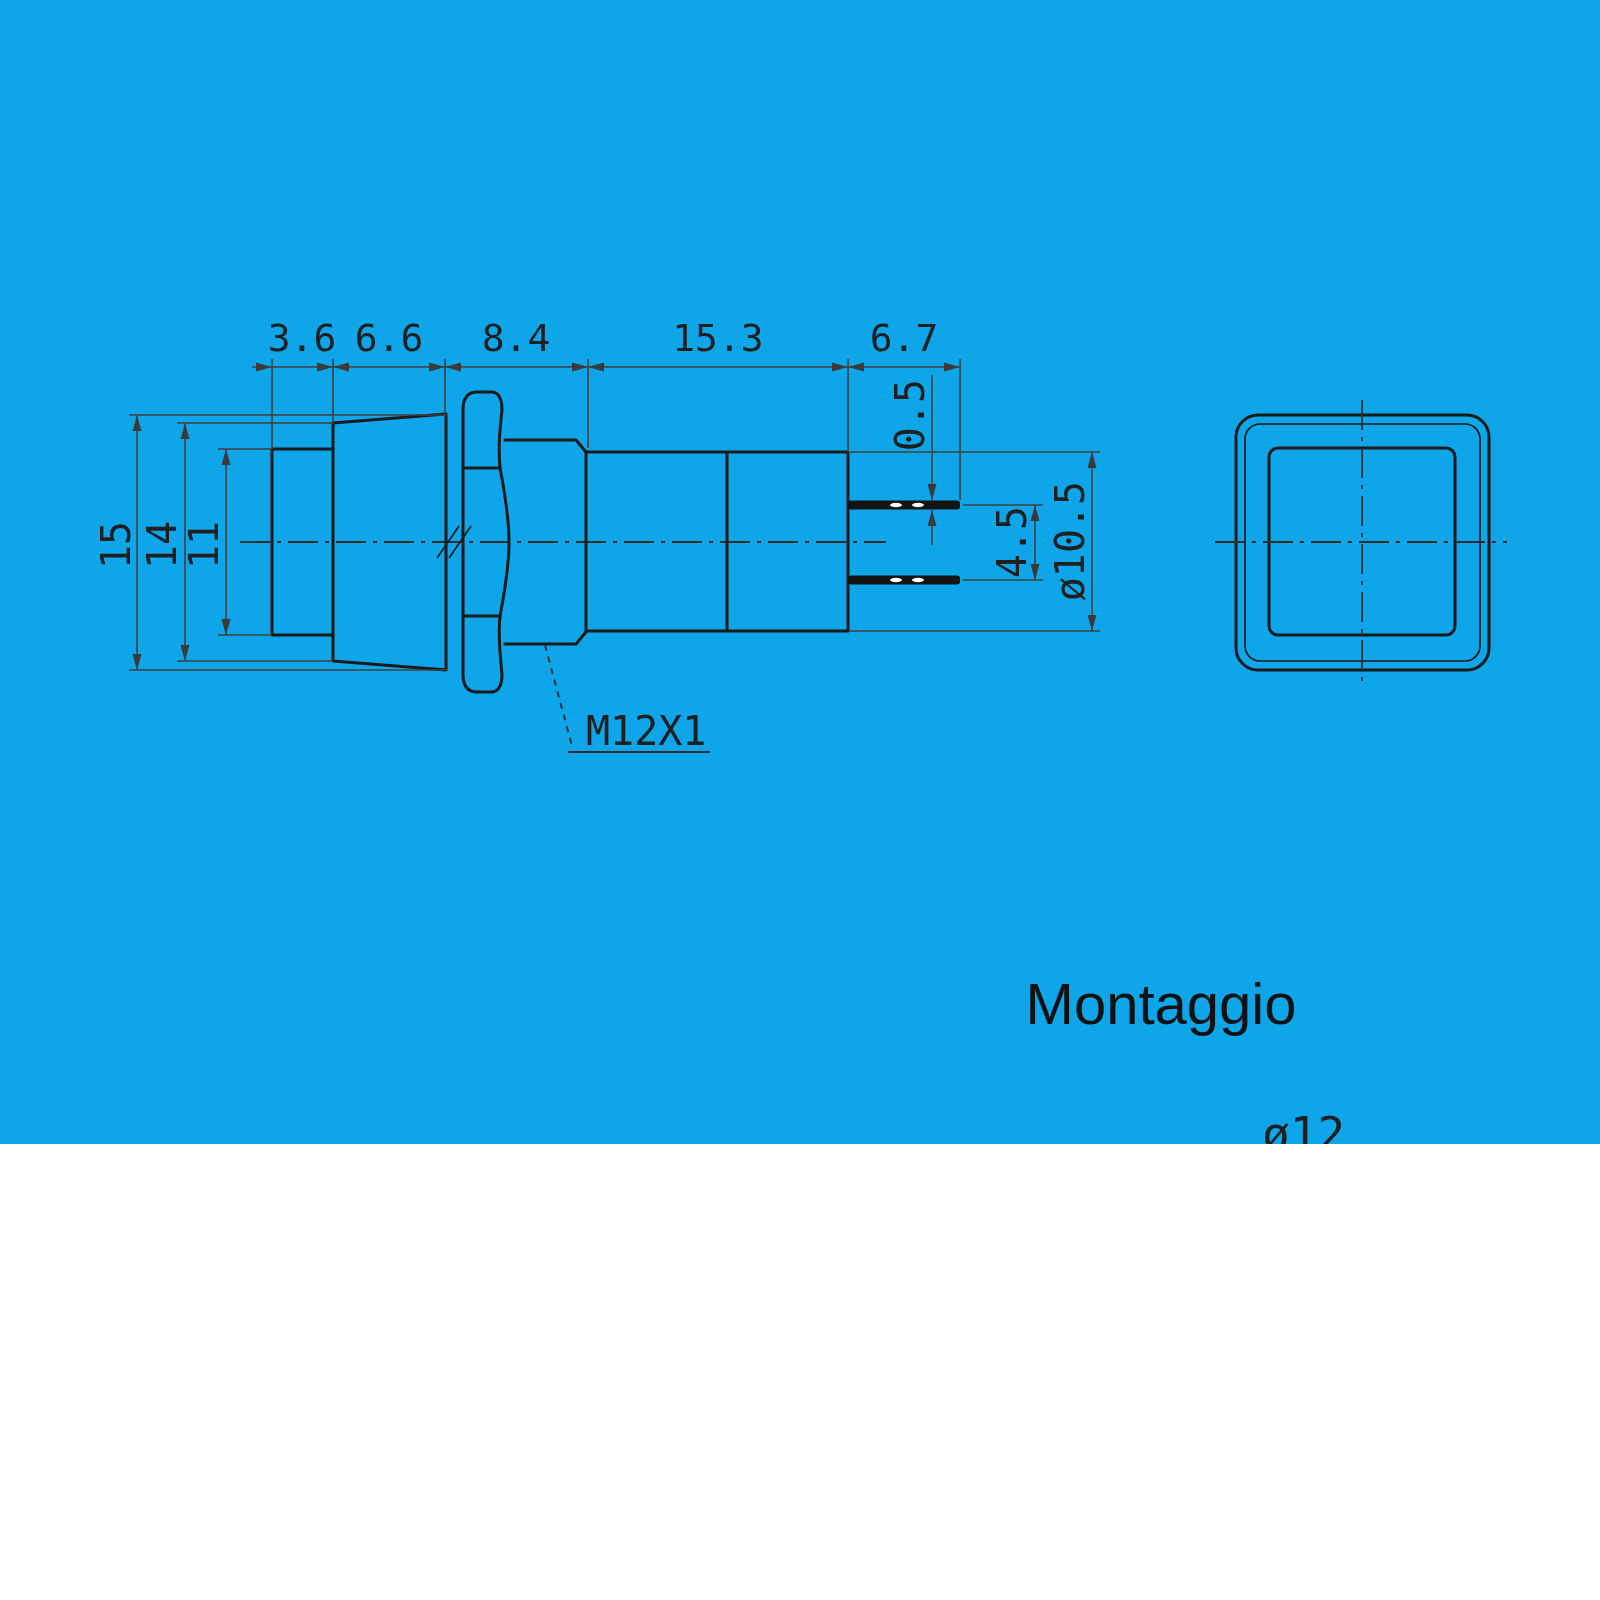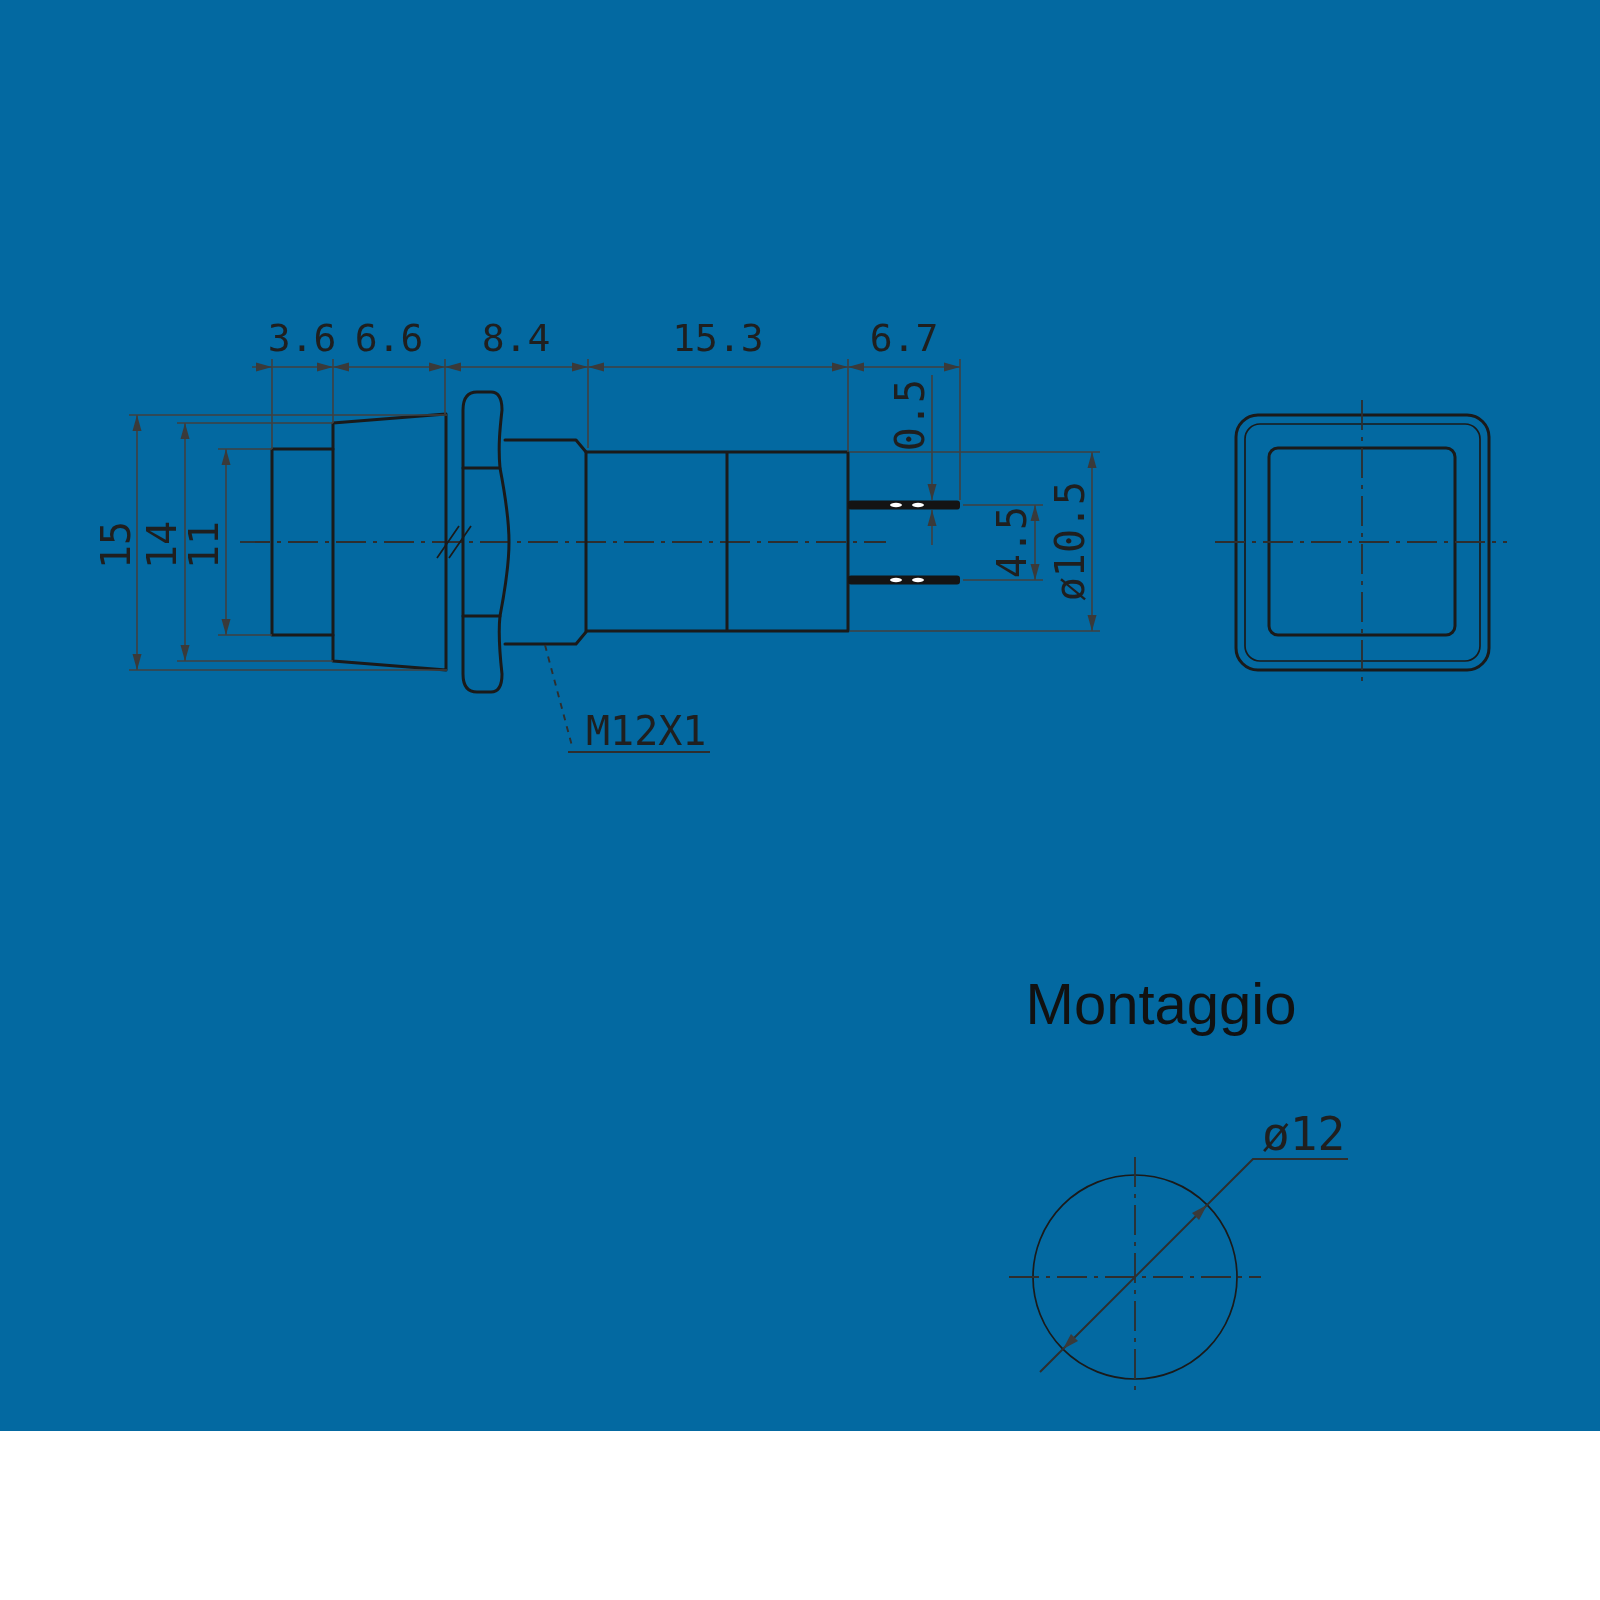--- a/index.html
+++ b/index.html
@@ -4,22 +4,22 @@
 <style>
   html, body {
     margin: 0;
     padding: 0;
     background: #ffffff;
     font-family: "Liberation Sans", sans-serif;
   }
   .canvas {
     position: relative;
     width: 1600px;
-    height: 1431px;
-    background: #0369a1;
+    height: 1144px;
+    background: #0ea5e9;
     overflow: hidden;
   }
   svg { display: block; }
 
   .shape {
     stroke: #1a1a1a;
     stroke-width: 3;
     fill: none;
     stroke-linecap: round;
     stroke-linejoin: round;

